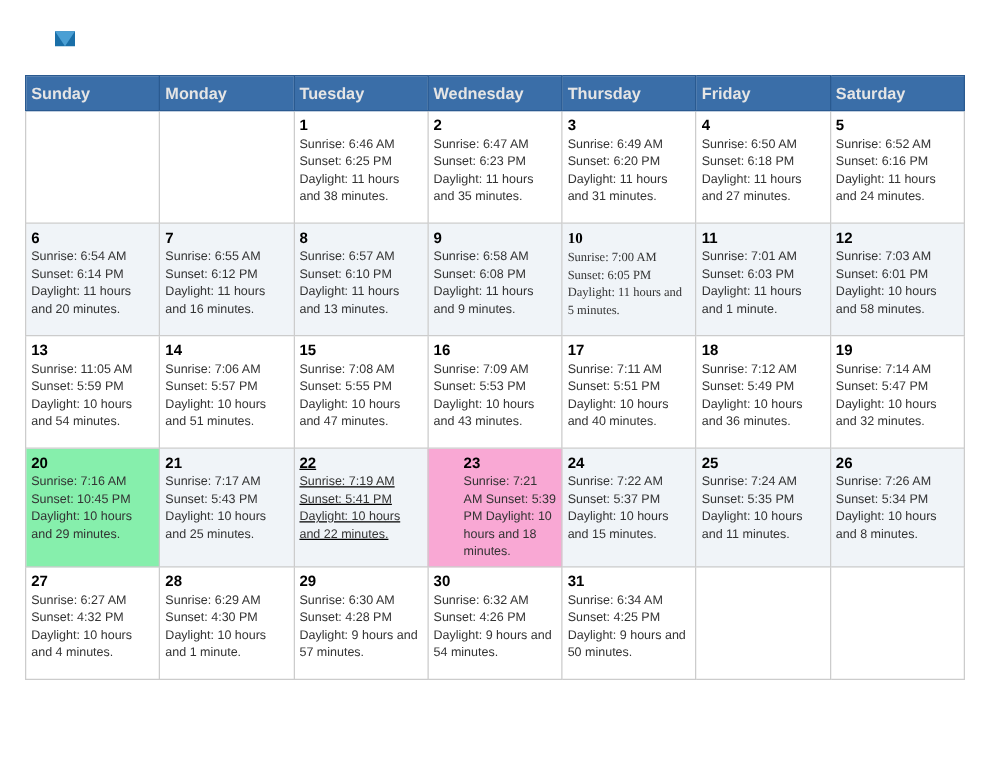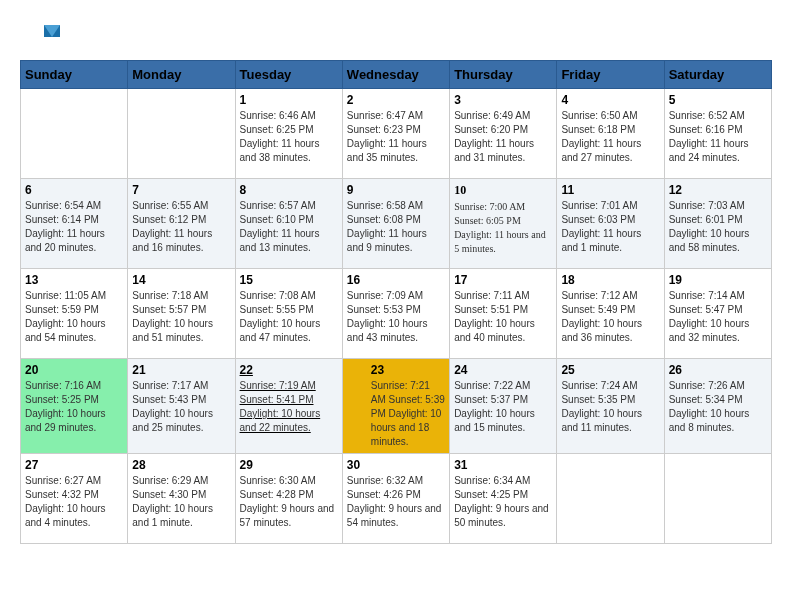--- a/index.html
+++ b/index.html
@@ -42,21 +42,21 @@
       font-size: 16px;
       color: #555;
     }
     .calendar {
       width: 100%;
       border-collapse: collapse;
       font-size: 11px;
     }
     .calendar th {
       background: #3a6ea8;
-      color: #000000;
+      color: #e5e5e5;
       padding: 6px 4px;
       text-align: left;
       font-size: 13px;
       font-weight: bold;
       border: 1px solid #2a5a90;
     }
     .calendar td {
       vertical-align: top;
       border: 1px solid #ccc;
       padding: 4px;
@@ -213,21 +213,21 @@
       <tr>
         <td>
           <div class="day-num">13</div>
           <div class="day-info">Sunrise: 11:05 AM
 Sunset: 5:59 PM
 Daylight: 10 hours
 and 54 minutes.</div>
         </td>
         <td>
           <div class="day-num">14</div>
-          <div class="day-info">Sunrise: 7:18 AM
+          <div class="day-info">Sunrise: 7:06 AM
 Sunset: 5:57 PM
 Daylight: 10 hours
 and 51 minutes.</div>
         </td>
         <td>
           <div class="day-num">15</div>
           <div class="day-info">Sunrise: 7:08 AM
 Sunset: 5:55 PM
 Daylight: 10 hours
 and 47 minutes.</div>
@@ -258,39 +258,39 @@
           <div class="day-info">Sunrise: 7:14 AM
 Sunset: 5:47 PM
 Daylight: 10 hours
 and 32 minutes.</div>
         </td>
       </tr>
       <tr>
         <td style="background: #86efac;">
           <div class="day-num">20</div>
           <div class="day-info">Sunrise: 7:16 AM
-Sunset: 5:25 PM
+Sunset: 10:45 PM
 Daylight: 10 hours
 and 29 minutes.</div>
         </td>
         <td style="background: rgb(240, 244, 248);">
           <div class="day-num">21</div>
           <div class="day-info">Sunrise: 7:17 AM
 Sunset: 5:43 PM
 Daylight: 10 hours
 and 25 minutes.</div>
         </td>
         <td style="background: rgb(240, 244, 248); text-decoration: underline;">
           <div class="day-num">22</div>
           <div class="day-info">Sunrise: 7:19 AM
 Sunset: 5:41 PM
 Daylight: 10 hours
 and 22 minutes.</div>
         </td>
-        <td style="background: #eab308; padding-left: 28px;">
+        <td style="background: #f9a8d4; padding-left: 28px;">
           <div class="day-num">23</div>
           <div class="day-info">Sunrise: 7:21 AM
 Sunset: 5:39 PM
 Daylight: 10 hours
 and 18 minutes.</div>
         </td>
         <td style="background: rgb(240, 244, 248);">
           <div class="day-num">24</div>
           <div class="day-info">Sunrise: 7:22 AM
 Sunset: 5:37 PM

